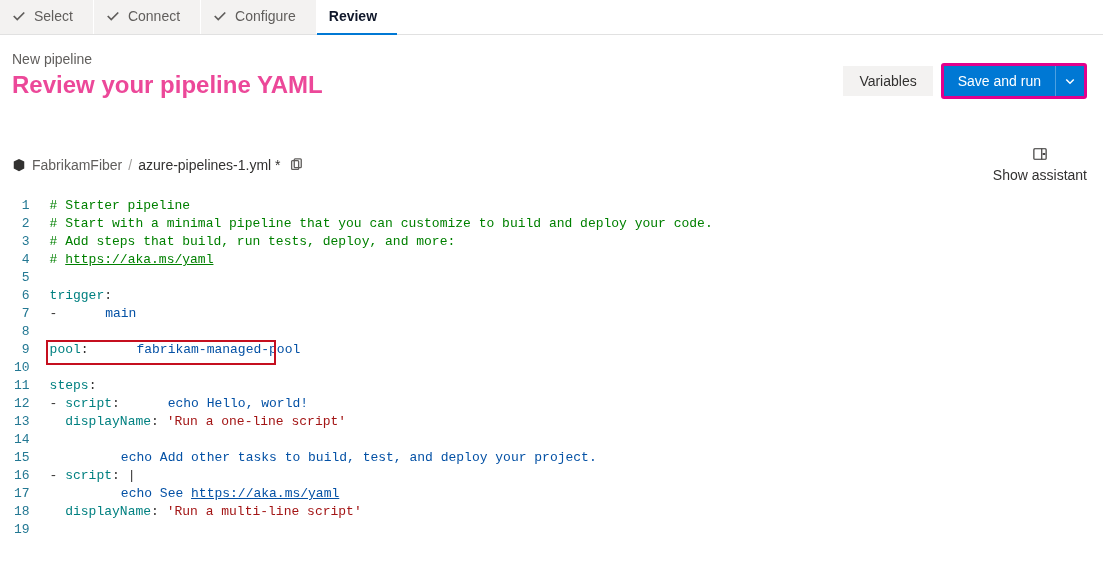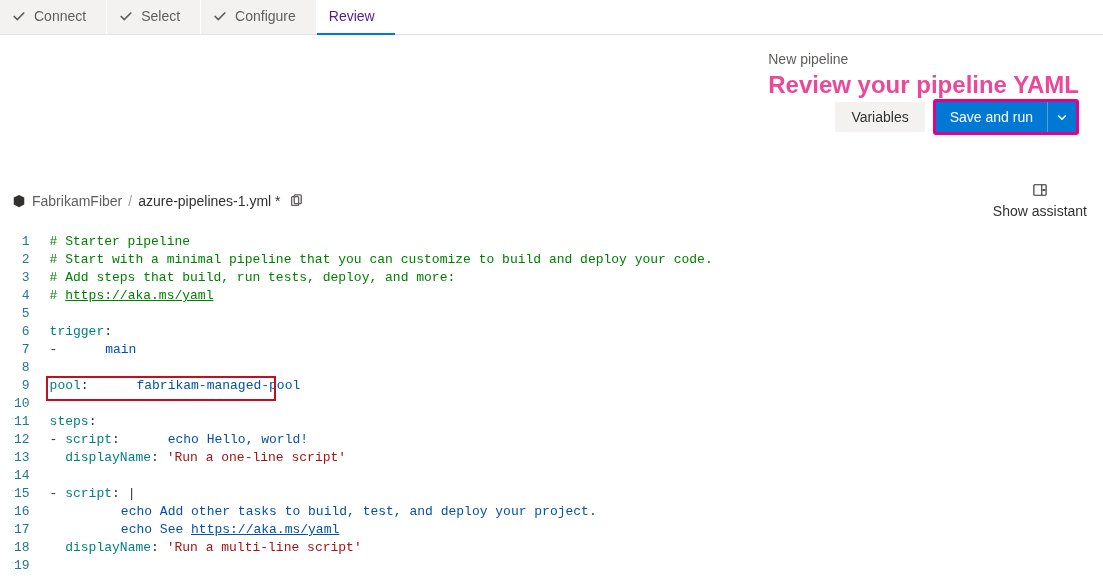--- a/index.html
+++ b/index.html
@@ -20,41 +20,40 @@
       display: flex;
       align-items: center;
       gap: 8px;
       color: #605e5c;
       cursor: pointer;
       position: relative;
       background: #f3f2f1;
       margin-right: 1px;
     }
     .tab.active {
-      color: #4c1d95;
-      font-weight: 400;
+      color: #0f172a;
+      font-weight: 700;
       background: #fff;
     }
     .tab.active::after {
       content: "";
       position: absolute;
       bottom: -1px;
       left: 0;
       right: 0;
       height: 2px;
       background: #0078d4;
     }
     .tab.done { color: #605e5c; }
     .check-icon { width: 14px; height: 14px; stroke: #605e5c; stroke-width: 2; fill: none; }
     .header {
-      padding: 16px 24px 20px 12px;
+      padding: 16px 16px 20px 12px;
       display: flex;
       justify-content: space-between;
       align-items: flex-end;
-      flex-direction: column;
     }
     .header-left { }
     .subtitle { color: #605e5c; font-size: 14px; margin-bottom: 4px; }
     .page-title { font-size: 24px; font-weight: 600; color: #ec4899; }
     .actions { display: flex; gap: 8px; align-items: center; }
     .btn-secondary {
       padding: 7px 16px;
       background: #f3f2f1;
       border: none;
       color: #323130;
@@ -135,27 +134,27 @@
     }
   </style>
 </head>
 <body>
 
 <div class="tabs">
   <div class="tab done">
     <svg class="check-icon" viewBox="0 0 16 16">
         <polyline points="2,8 6,12 14,4"></polyline>
       </svg>
-    <span>Connect</span>
+    <span>Select</span>
   </div>
   <div class="tab done">
     <svg class="check-icon" viewBox="0 0 16 16">
         <polyline points="2,8 6,12 14,4"></polyline>
       </svg>
-    <span>Select</span>
+    <span>Connect</span>
   </div>
   <div class="tab done">
     <svg class="check-icon" viewBox="0 0 16 16">
         <polyline points="2,8 6,12 14,4"></polyline>
       </svg>
     <span>Configure</span>
   </div>
   <div class="tab active">
     <span>Review</span>
   </div>
@@ -232,20 +231,20 @@
       <div class="code-line">&nbsp;</div>
       <div class="code-line"><span class="c-key">trigger</span><span>:</span></div>
       <div class="code-line"><span>- </span><span class="c-value">main</span></div>
       <div class="code-line">&nbsp;</div>
       <div class="code-line"><span class="c-key">pool</span><span>: </span><span class="c-value">fabrikam-managed-pool</span></div>
       <div class="code-line">&nbsp;</div>
       <div class="code-line"><span class="c-key">steps</span><span>:</span></div>
       <div class="code-line"><span>- </span><span class="c-key">script</span><span>: </span><span class="c-value">echo Hello, world!</span></div>
       <div class="code-line"><span>  </span><span class="c-key">displayName</span><span>: </span><span class="c-string">'Run a one-line script'</span></div>
       <div class="code-line">&nbsp;</div>
+      <div class="code-line"><span>    </span><span class="c-value">echo Add other tasks to build, test, and deploy your project.</span></div>
       <div class="code-line"><span>- </span><span class="c-key">script</span><span>: |</span></div>
-      <div class="code-line"><span>    </span><span class="c-value">echo Add other tasks to build, test, and deploy your project.</span></div>
       <div class="code-line"><span>    </span><span class="c-value">echo See </span><span class="c-link">https://aka.ms/yaml</span></div>
       <div class="code-line"><span>  </span><span class="c-key">displayName</span><span>: </span><span class="c-string">'Run a multi-line script'</span></div>
       <div class="code-line">&nbsp;</div>
     </div>
   <div class="highlight-box"></div>
 </div>
 
 </body></html>

